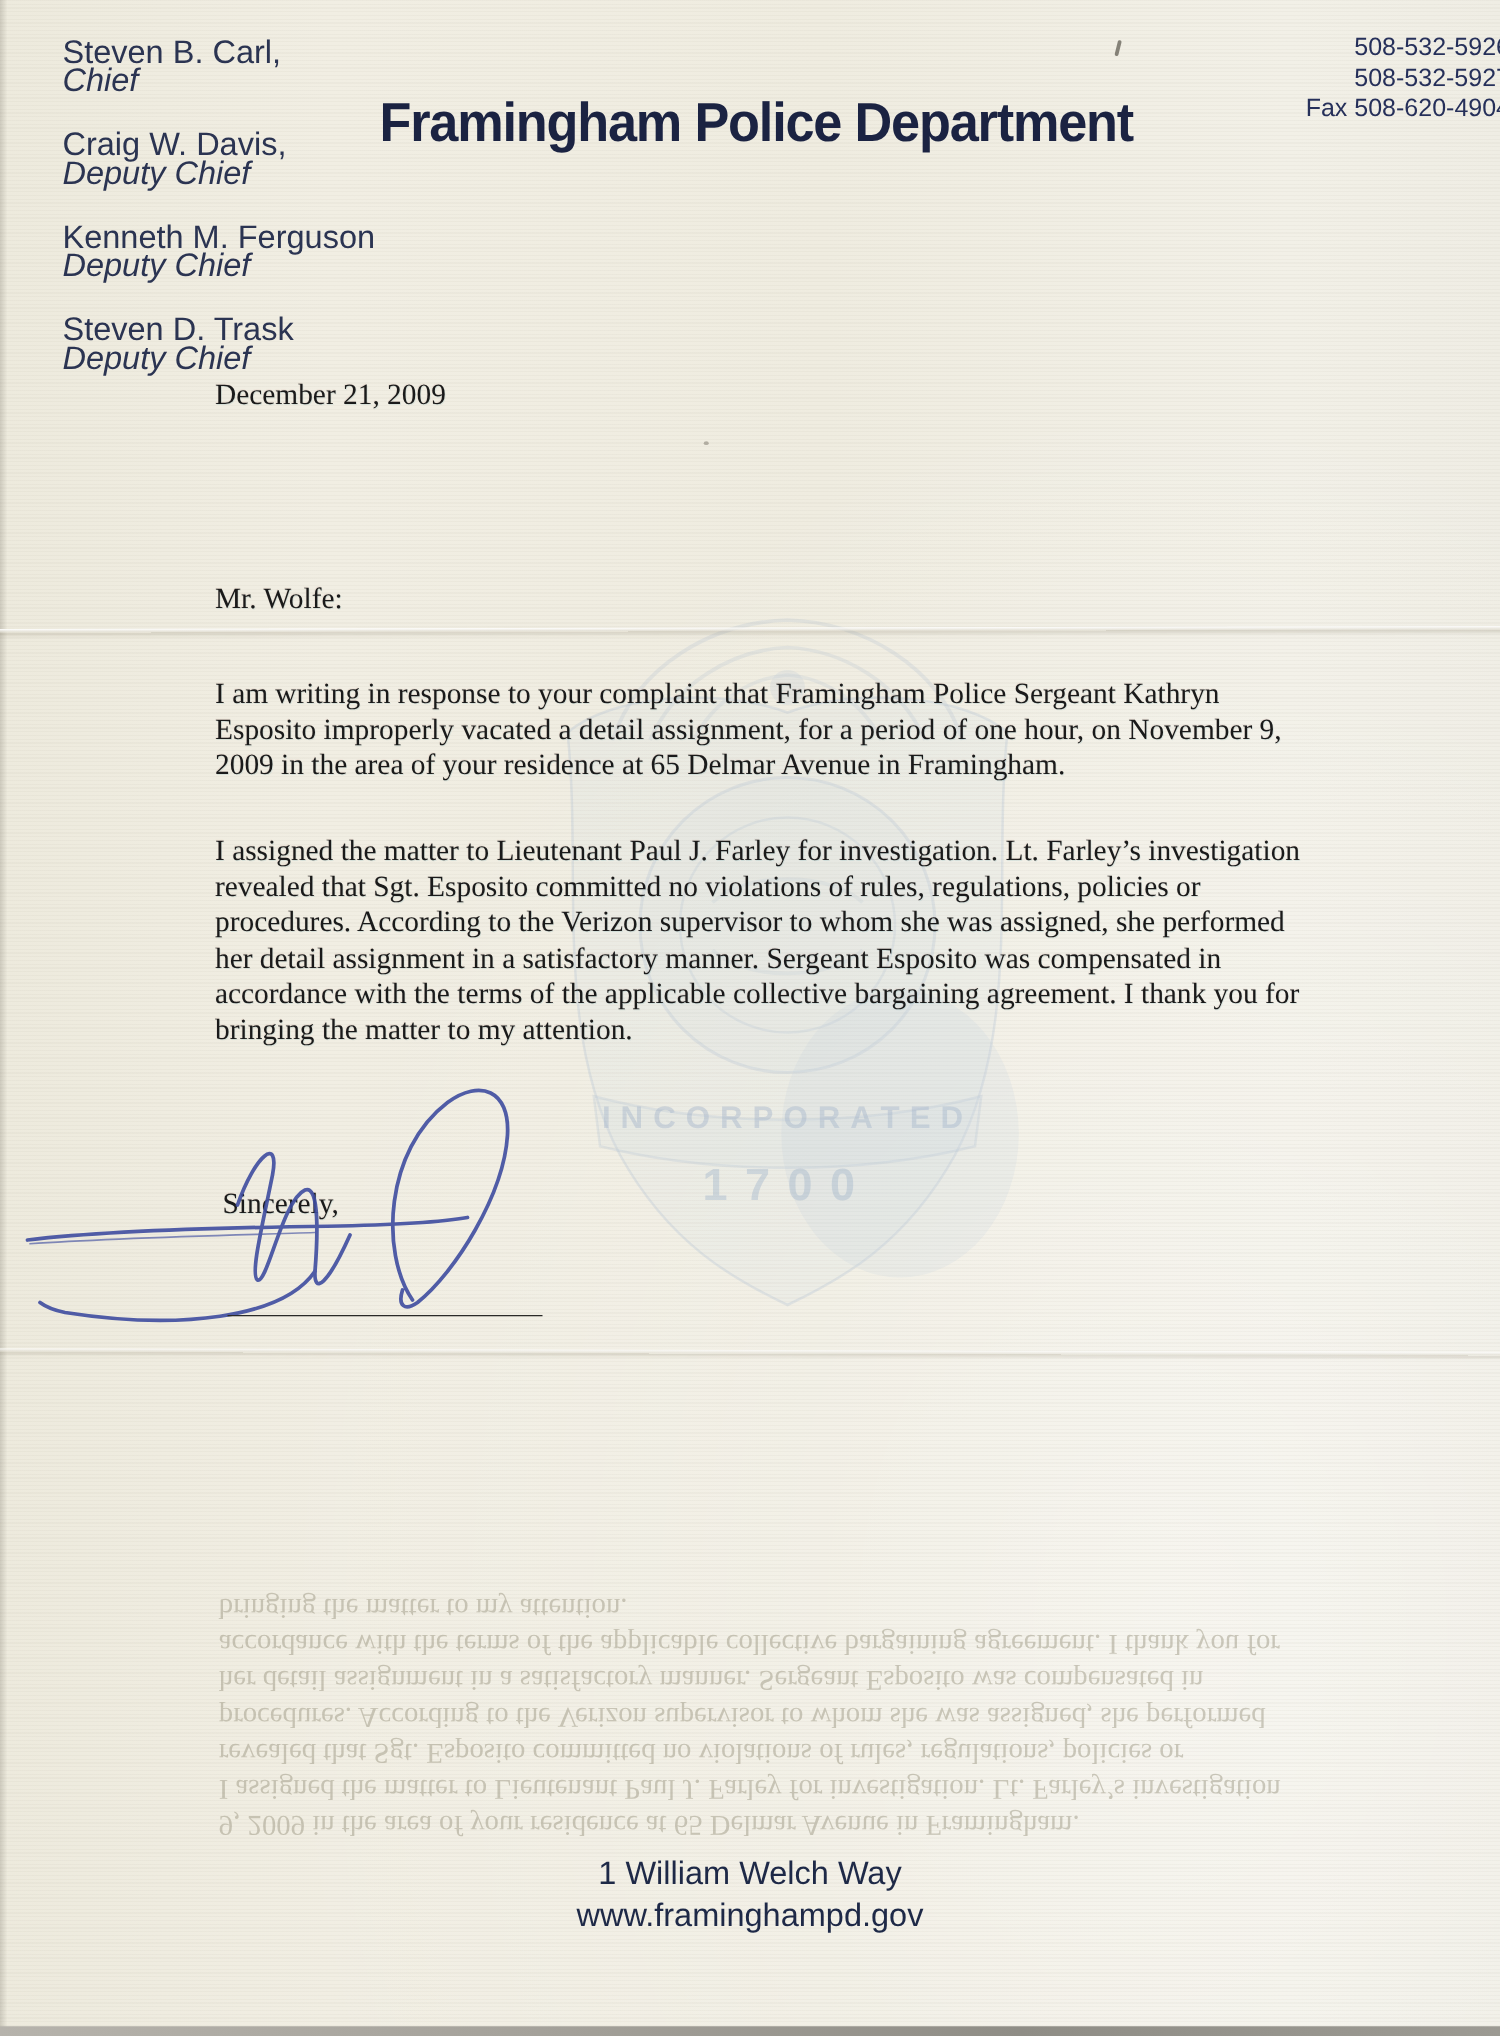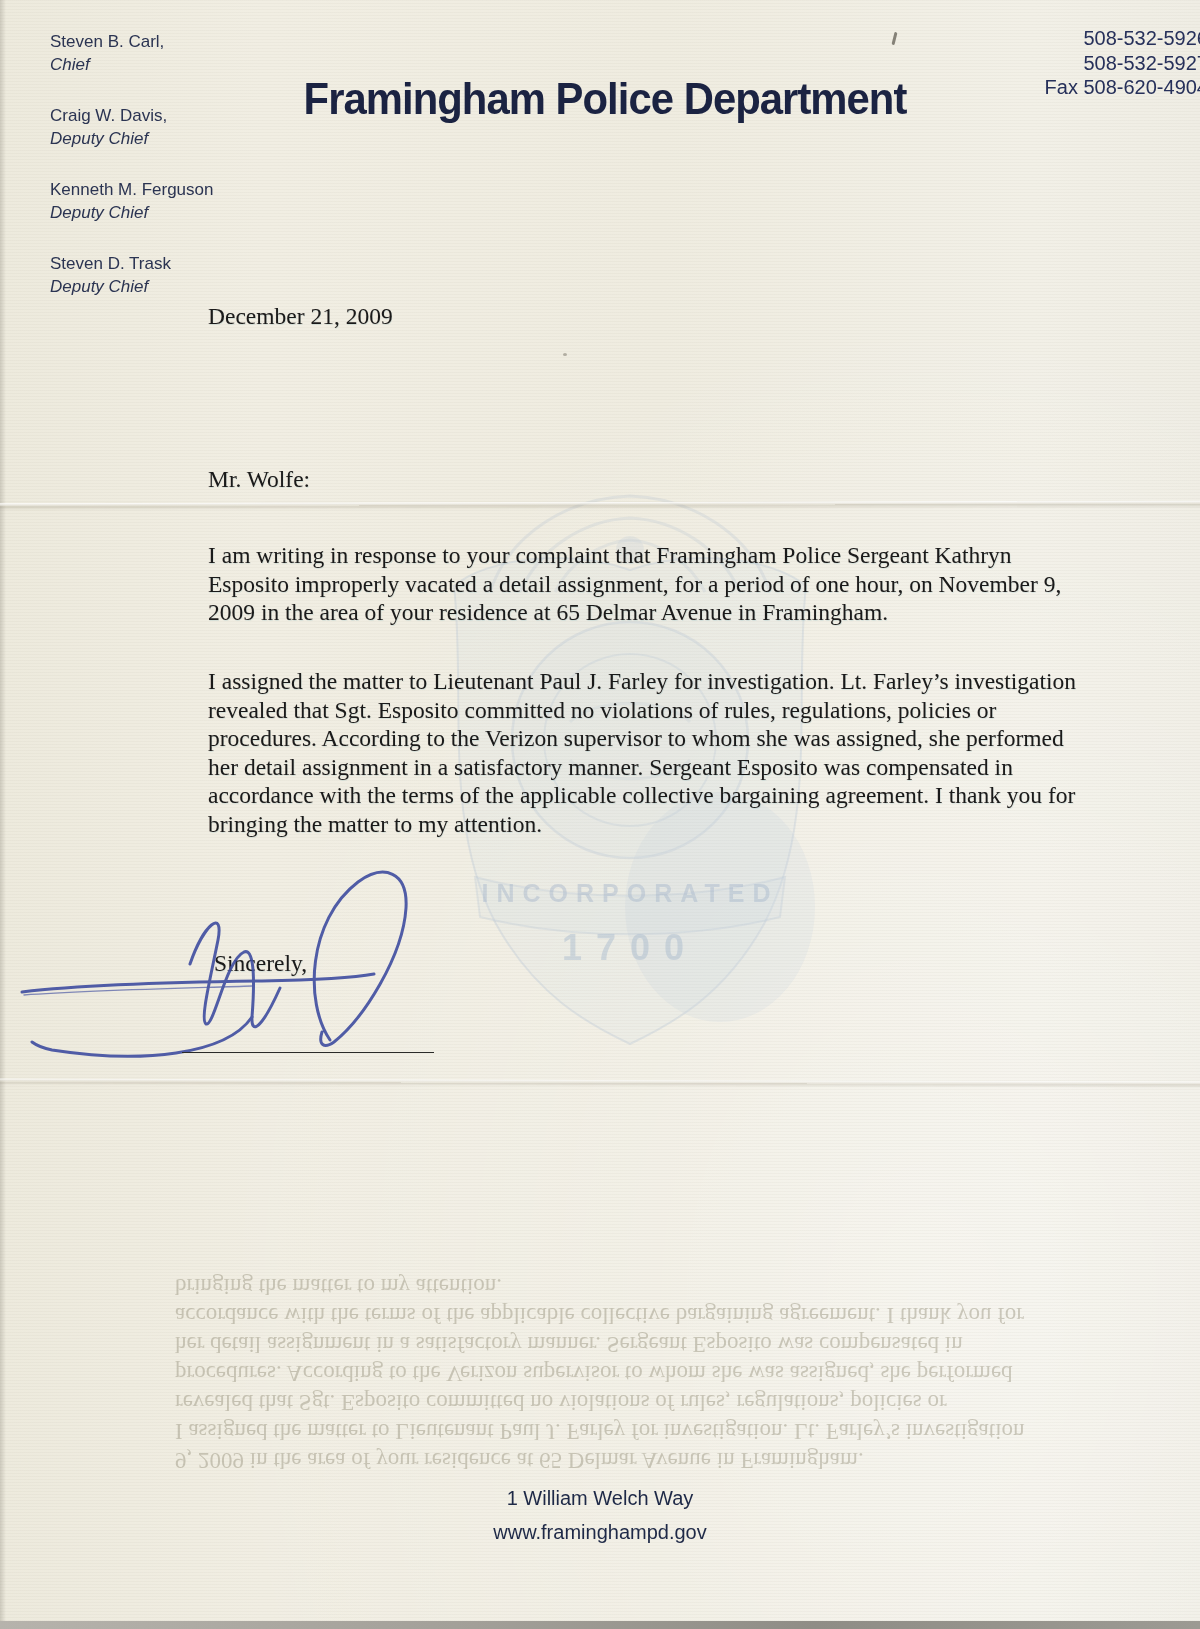--- a/index.html
+++ b/index.html
@@ -10,31 +10,31 @@
       repeating-linear-gradient(180deg, rgba(120,112,92,0.045) 0px, rgba(120,112,92,0.045) 1px, rgba(255,255,255,0) 1px, rgba(255,255,255,0) 3px),
       radial-gradient(ellipse at 78% 80%, rgba(255,255,255,0.38), rgba(255,255,255,0) 55%),
       linear-gradient(90deg,#edeadd 0%,#f1eee3 22%,#efece0 55%,#f2f0e7 86%,#efede4 100%);
   }
   .page::before{ 
     content:"";position:absolute;left:0;top:0;bottom:0;width:6px;
     background:linear-gradient(90deg,rgba(60,55,45,0.18),rgba(60,55,45,0));
   }
   
   .officials{position:absolute;left:50px;top:30px;font-family:"Liberation Sans",sans-serif;
-    font-size:17px;color:#2b3452;line-height:23px;}
+    font-size:26px;color:#2b3452;line-height:23px;}
   .official{margin-bottom:28px;}
   .official .title{font-style:italic;}
   .dept-title{position:absolute;left:250px;top:74px;width:710px;text-align:center;
     font-family:"Liberation Sans",sans-serif;font-weight:bold;font-size:44px;
     letter-spacing:-1px;color:#1b2342;transform:scaleX(0.95);transform-origin:center;}
   .phones{position:absolute;right:-8px;top:26px;text-align:right;
     font-family:"Liberation Sans",sans-serif;font-size:20px;line-height:24.5px;color:#26305a;}
   
   .typed{font-size:23.5px;color:#1a1a1a;
-    text-shadow:0.6px 0.8px 0 rgba(0,120,140,0.10), -0.5px -0.5px 0 rgba(170,50,40,0.07);margin-left:36px;}
+    text-shadow:0.6px 0.8px 0 rgba(0,120,140,0.10), -0.5px -0.5px 0 rgba(170,50,40,0.07);}
   .date-line{position:absolute;left:172px;top:303px;}
   .recipient{position:absolute;left:172px;top:358px;line-height:28.5px;}
   .salutation{position:absolute;left:172px;top:466px;text-align:right;}
   .para{position:absolute;left:172px;width:880px;line-height:28.6px;text-align:left;}
   .para1{top:541px;}
   .para2{top:667px;}
   .closing{position:absolute;left:178px;top:950px;}
   .sig-line{position:absolute;left:182px;top:1052px;width:252px;height:0;
     border-top:1.8px solid #2a2a28;}
   .signer{position:absolute;left:172px;top:1058px;line-height:28.5px;}
@@ -55,21 +55,21 @@
   .speck{position:absolute;left:563px;top:353px;width:4px;height:3px;background:#8a867a;
     border-radius:50%;opacity:0.6;}
   .bottom-band{position:absolute;left:0;right:0;bottom:0;height:8px;
     background:linear-gradient(90deg,#b6b3ac 0%,#a3a099 38%,#8f8d86 68%,#9c9a93 100%);}
   
   .bleed{position:absolute;left:175px;top:1272px;width:968px;line-height:29px;
     font-size:23px;color:#8f8a74;opacity:0.42;transform:scaleY(-1);
     filter:blur(0.5px);}
   
   .footer{position:absolute;left:0;right:0;top:1481px;text-align:center;
-    font-family:"Liberation Sans",sans-serif;font-size:20px;line-height:34px;color:#1e2947;}
+    font-family:"Liberation Sans",sans-serif;font-size:26px;line-height:34px;color:#1e2947;}
 </style>
 </head>
 <body>
 
 <div class="page">
 
   <svg class="watermark" viewBox="0 0 420 560" xmlns="http://www.w3.org/2000/svg">
 
     <path d="M210,78 C150,56 66,66 34,94 C46,205 22,330 76,432 C116,504 168,532 210,552
              C252,532 304,504 344,432 C398,330 374,205 386,94 C354,66 270,56 210,78 Z" fill="rgba(176,198,222,0.16)" stroke="rgba(140,165,200,0.35)" stroke-width="2"></path>

